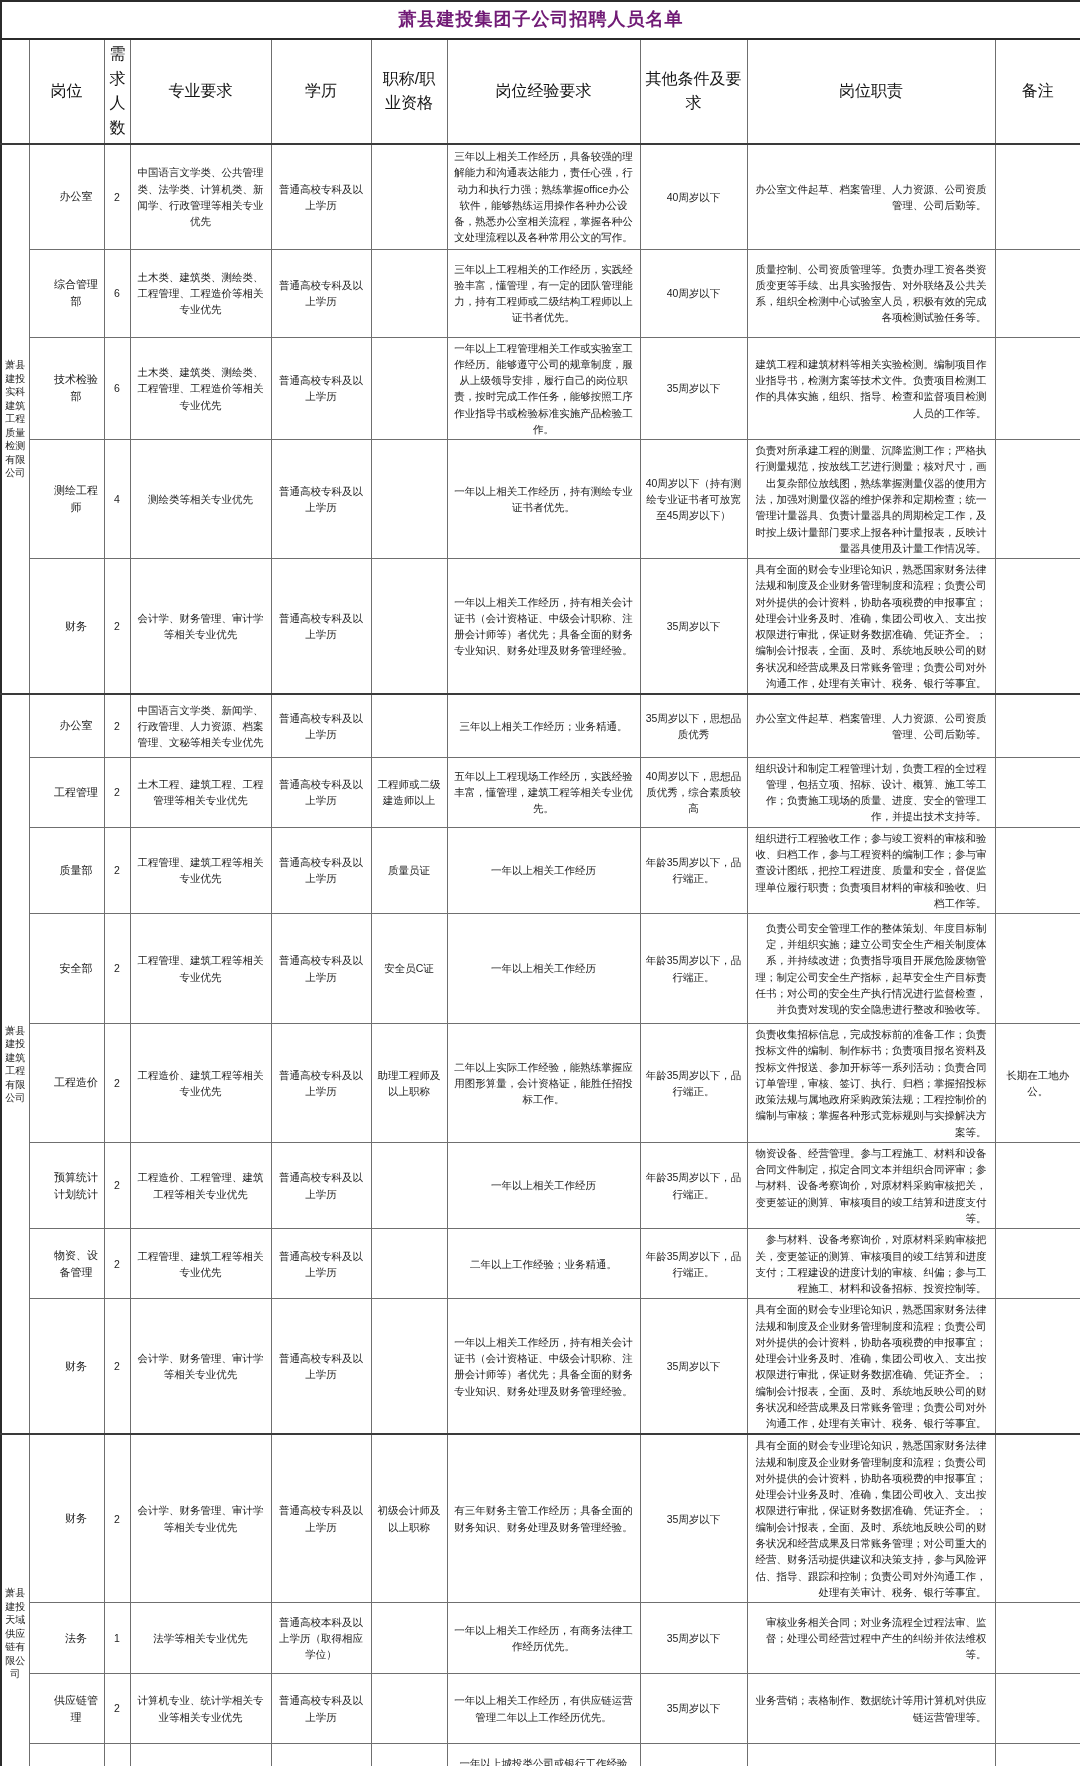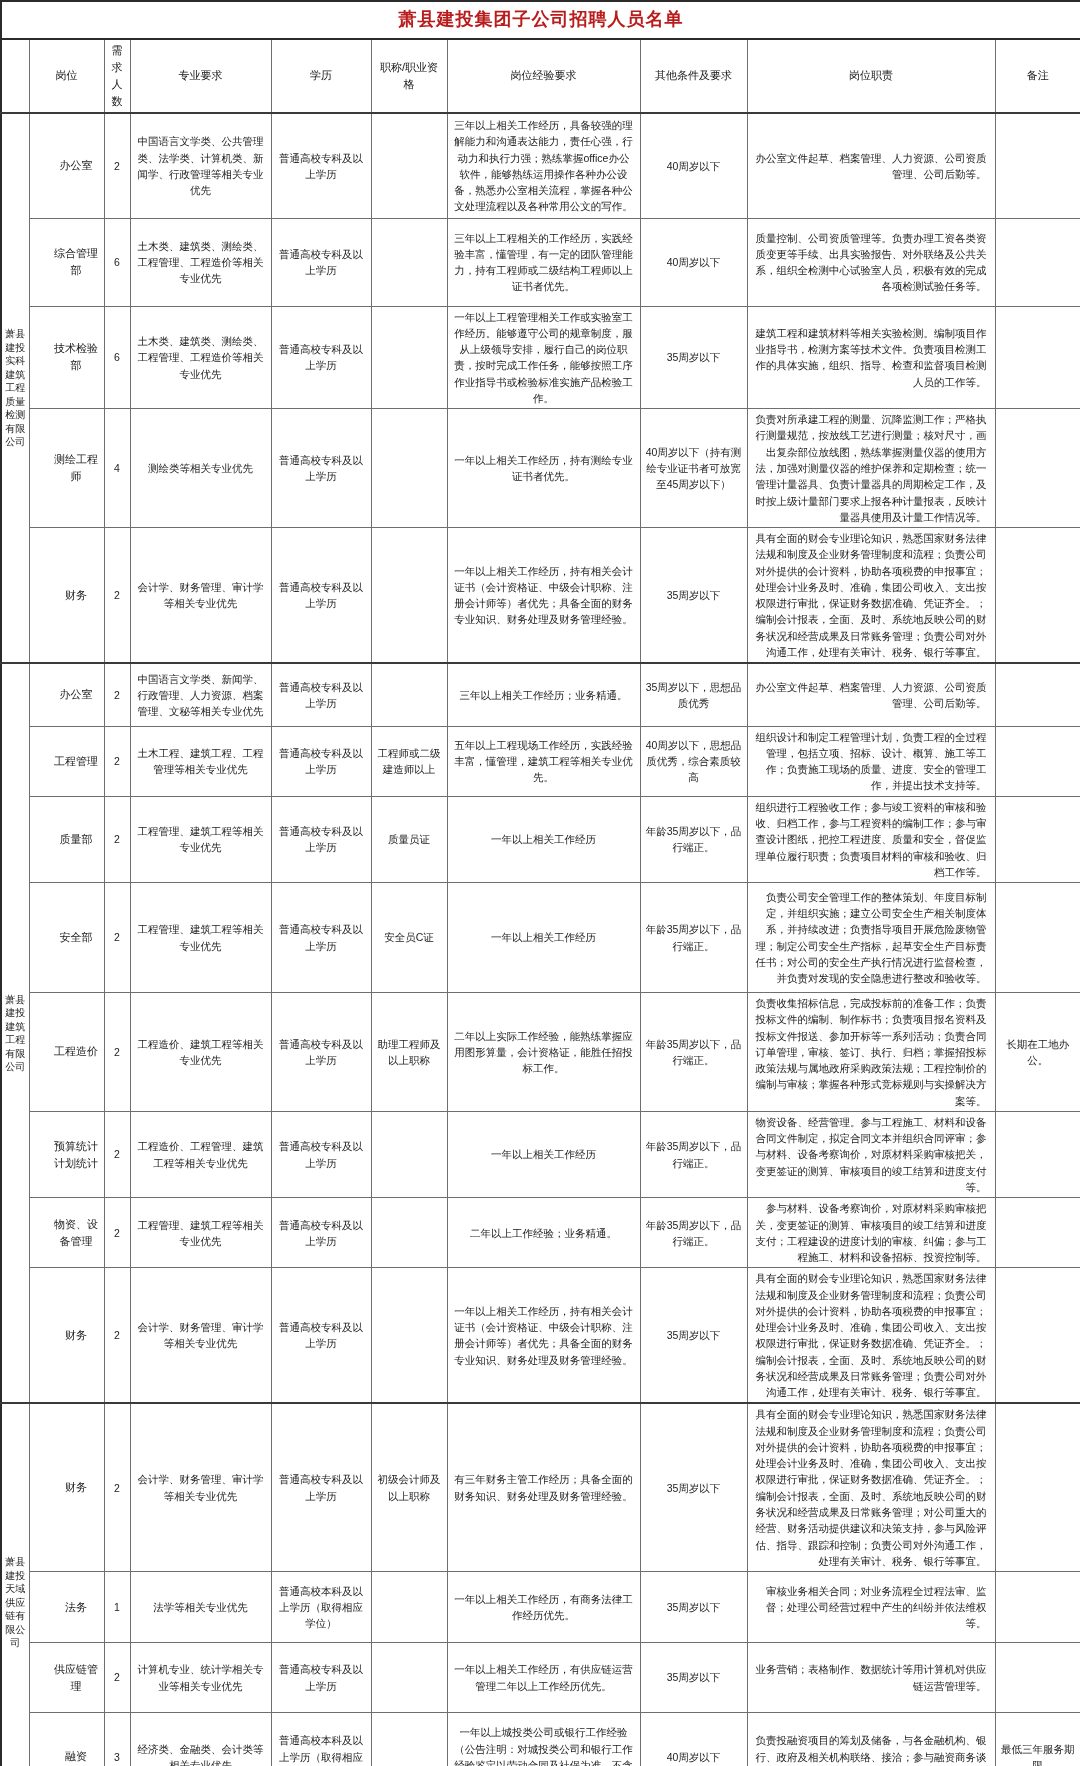--- a/index.html
+++ b/index.html
@@ -2,22 +2,22 @@
 <html><head>
 <meta charset="utf-8">
 <style>
   html,body{margin:0;padding:0;background:#fff;}
   body{width:1080px;font-family:"Liberation Sans","DejaVu Sans",sans-serif;color:#111;}
   table{border-collapse:collapse;table-layout:fixed;width:1080px;}
   td,th{border:1px solid #6f6f6f;vertical-align:middle;text-align:center;
         font-size:10.5px;line-height:1.55;padding:2px 5px;word-break:break-all;
         overflow:hidden;color:#1c1c1c;font-weight:normal;}
   tr.title-row th{border:2px solid #2b2b2b;font-size:18px;font-weight:bold;
-        letter-spacing:1px;padding:4px 0;color:#b91c1c;}
-  tr.head-row th{font-size:11px;color:#151515;height:30px;border-bottom:2px solid #3a3a3a;}
+        letter-spacing:1px;padding:4px 0;color:#701a75;}
+  tr.head-row th{font-size:16px;color:#151515;height:30px;border-bottom:2px solid #3a3a3a;}
   td.company{padding:1px 2px;font-size:10px;line-height:1.35;}
   td.position{font-size:11px;padding-left:24px;}
   td.duties{padding:2px 8px;text-align:right;}
   tr.group-start td{border-top:2px solid #3a3a3a;}
   table{border:2px solid #2b2b2b;}
 </style>
 </head>
 <body>
 
 <table>

